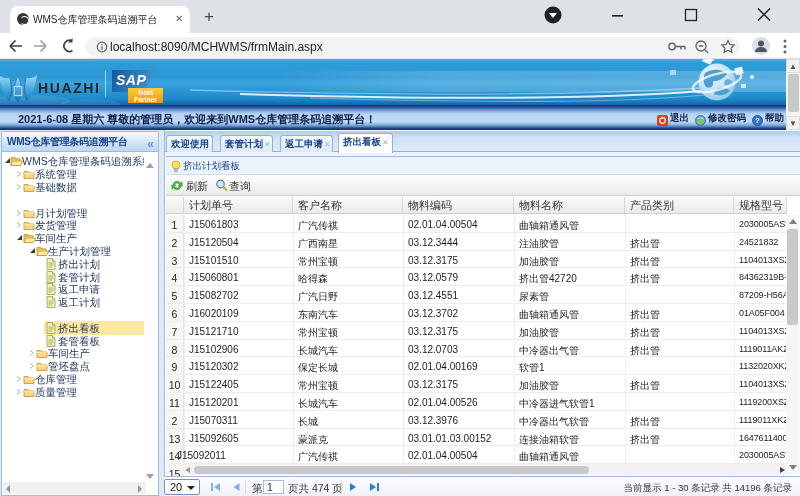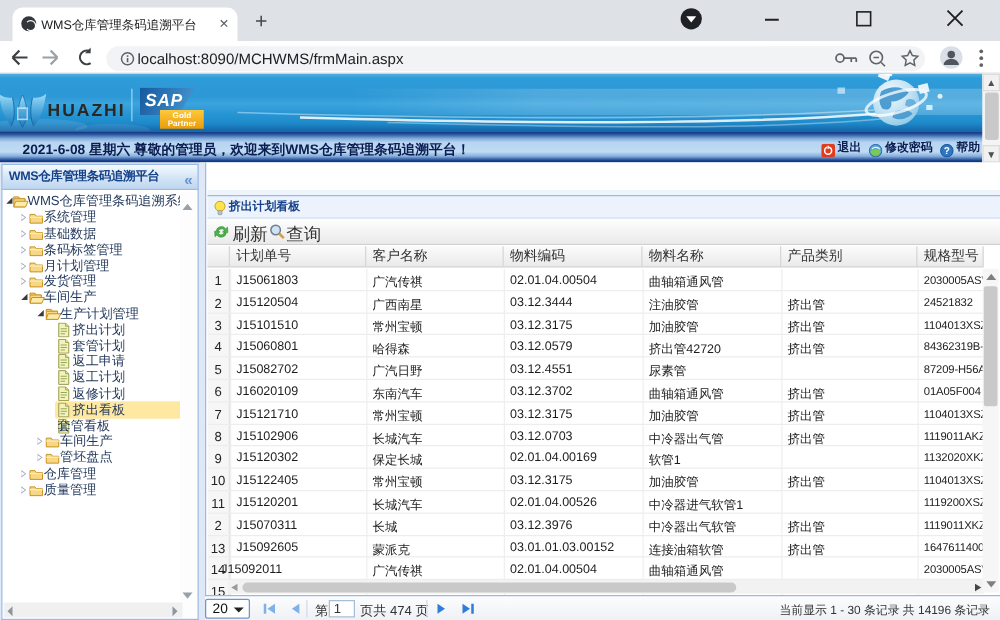--- a/index.html
+++ b/index.html
@@ -50,23 +50,23 @@
 #split{left:160px;top:0;width:4px;height:366px;background:#dfe8f4}
 
 #content{left:164px;top:0;width:636px;height:366px;background:#fff;border-left:1px solid #99bbe8}
 
 #tabstrip{left:0px;top:1px;width:636px;height:21px;background:linear-gradient(#aecbe8,#cfe1f4 30%,#dfecf9)}
 #tabstrip .line{position:absolute;left:0;bottom:0;width:636px;height:1px;background:#8db2e3}
 .etab{position:absolute;top:4px;height:17px;border:1px solid #8db2e3;border-bottom:none;border-radius:3px 3px 0 0;background:linear-gradient(#f4f9ff,#dceafa);font-size:9.5px;font-weight:bold;color:#15428b;text-align:left;padding-left:4px;line-height:16px;white-space:nowrap;overflow:hidden}
 .etab .cl{color:#9cb6d8;font-weight:normal;font-size:8px;margin-left:1px;vertical-align:0.5px}
 .etab.active{top:2px;height:20px;background:#fff;z-index:3}
 
-#phead{left:1px;top:26px;width:635px;height:19px;background:#edf3fc;border-top:1px solid #99bbe8;border-bottom:1px solid #ccdcf1;color:#15428b;font-weight:bold;font-size:9.5px;line-height:18px}
-
-#ptool{left:1px;top:45px;width:635px;height:21px;background:linear-gradient(#fefefe,#eaeaea);border-bottom:1px solid #d0d0d0;font-size:14px;color:#333}
+#phead{left:1px;top:26px;width:635px;height:19px;background:#edf3fc;border-top:1px solid #99bbe8;border-bottom:1px solid #ccdcf1;color:#15428b;font-weight:normal;font-size:9.5px;line-height:18px}
+
+#ptool{left:1px;top:45px;width:635px;height:21px;background:linear-gradient(#fefefe,#eaeaea);border-bottom:1px solid #d0d0d0;font-size:11px;color:#333}
 
 #ghead{left:1px;top:67px;width:621px;height:17px;background:linear-gradient(#fbfbfb,#eaeaea);border-bottom:1px solid #cfcfcf;font-size:11px;color:#333}
 .gh{position:absolute;top:0;height:16px;line-height:16px;border-right:1px solid #d6d6d6;padding-left:4px;overflow:hidden;white-space:nowrap}
 .gcell{position:absolute;font-size:10px;color:#1c1c1c;white-space:nowrap;overflow:hidden}
 .gcell.c6{font-size:9px;letter-spacing:-.1px}
 .gnum{position:absolute;font-size:10.5px;color:#222;text-align:center}
 .rline{position:absolute;height:1px;background:#ededed}
 .cline{position:absolute;width:1px;background:#efefef}
 .numbg{position:absolute;background:#f6f6f6;border-right:1px solid #e4e4e4}
 
@@ -236,31 +236,20 @@
         <div class="arrow-c" style="left:15px"></div>
         <div class="arrow-ci" style="left:15px"></div>
         <div style="position:absolute;left:21px;top:0;width:13px;height:12px">
           <svg width="12" height="11" style="position:absolute;top:1px">
             <path d="M1 2.5 L5 2.5 L6 4 L11 4 L11 9.5 L1 9.5 Z" fill="#f7d783" stroke="#c89325" stroke-width=".8"></path>
             <path d="M1 4.8 L11 4.8" stroke="#fceab0" stroke-width="1.2"></path>
           </svg>
         </div>
         <div class="tlabel" style="left:33px;position:absolute">基础数据</div>
       </div>
-<div class="trow" style="left:0;top:41.8px;width:156px">
-        <div class="arrow-c" style="left:15px"></div>
-        <div class="arrow-ci" style="left:15px"></div>
-        <div style="position:absolute;left:21px;top:0;width:13px;height:12px">
-          <svg width="12" height="11" style="position:absolute;top:1px">
-            <path d="M1 2.5 L5 2.5 L6 4 L11 4 L11 9.5 L1 9.5 Z" fill="#f7d783" stroke="#c89325" stroke-width=".8"></path>
-            <path d="M1 4.8 L11 4.8" stroke="#fceab0" stroke-width="1.2"></path>
-          </svg>
-        </div>
-        <div class="tlabel" style="left:33px;position:absolute">条码标签管理</div>
-      </div>
 <div class="trow" style="left:0;top:54.6px;width:156px">
         <div class="arrow-c" style="left:15px"></div>
         <div class="arrow-ci" style="left:15px"></div>
         <div style="position:absolute;left:21px;top:0;width:13px;height:12px">
           <svg width="12" height="11" style="position:absolute;top:1px">
             <path d="M1 2.5 L5 2.5 L6 4 L11 4 L11 9.5 L1 9.5 Z" fill="#f7d783" stroke="#c89325" stroke-width=".8"></path>
             <path d="M1 4.8 L11 4.8" stroke="#fceab0" stroke-width="1.2"></path>
           </svg>
         </div>
         <div class="tlabel" style="left:33px;position:absolute">月计划管理</div>
@@ -331,50 +320,40 @@
 <div class="trow" style="left:0;top:144.2px;width:156px">
         <div style="position:absolute;left:44px;top:0;width:11px;height:12px">
           <svg width="10" height="12" style="position:absolute;top:0px">
             <path d="M1 .5 H6.5 L9 3 V11.5 H1 Z" fill="#f3f2be" stroke="#9a9a4a" stroke-width=".8"></path>
             <path d="M6.5 .5 V3 H9" fill="#e4e28f" stroke="#9a9a4a" stroke-width=".7"></path>
             <path d="M2.5 5 h5 M2.5 7 h5 M2.5 9 h3.5" stroke="#8fae52" stroke-width=".9"></path>
           </svg>
         </div>
         <div class="tlabel" style="left:56px;position:absolute">返工计划</div>
       </div>
-<div class="trow" style="left:0;top:157.0px;width:156px">
-        <div style="position:absolute;left:44px;top:0;width:11px;height:12px">
-          <svg width="10" height="12" style="position:absolute;top:0px">
-            <path d="M1 .5 H6.5 L9 3 V11.5 H1 Z" fill="#f3f2be" stroke="#9a9a4a" stroke-width=".8"></path>
-            <path d="M6.5 .5 V3 H9" fill="#e4e28f" stroke="#9a9a4a" stroke-width=".7"></path>
-            <path d="M2.5 5 h5 M2.5 7 h5 M2.5 9 h3.5" stroke="#8fae52" stroke-width=".9"></path>
-          </svg>
-        </div>
-        <div class="tlabel" style="left:56px;position:absolute">返修计划</div>
-      </div>
 <div class="trow" style="left:0;top:169.8px;width:156px">
         <div class="sel" style="left:42px;top:-1px;width:101px;height:14px"></div>
         <div style="position:absolute;left:44px;top:0;width:11px;height:12px">
           <svg width="10" height="12" style="position:absolute;top:0px">
             <path d="M1 .5 H6.5 L9 3 V11.5 H1 Z" fill="#f3f2be" stroke="#9a9a4a" stroke-width=".8"></path>
             <path d="M6.5 .5 V3 H9" fill="#e4e28f" stroke="#9a9a4a" stroke-width=".7"></path>
             <path d="M2.5 5 h5 M2.5 7 h5 M2.5 9 h3.5" stroke="#8fae52" stroke-width=".9"></path>
           </svg>
         </div>
         <div class="tlabel" style="left:56px;position:absolute">挤出看板</div>
       </div>
 <div class="trow" style="left:0;top:182.6px;width:156px">
         <div style="position:absolute;left:44px;top:0;width:11px;height:12px">
           <svg width="10" height="12" style="position:absolute;top:0px">
             <path d="M1 .5 H6.5 L9 3 V11.5 H1 Z" fill="#f3f2be" stroke="#9a9a4a" stroke-width=".8"></path>
             <path d="M6.5 .5 V3 H9" fill="#e4e28f" stroke="#9a9a4a" stroke-width=".7"></path>
             <path d="M2.5 5 h5 M2.5 7 h5 M2.5 9 h3.5" stroke="#8fae52" stroke-width=".9"></path>
           </svg>
         </div>
-        <div class="tlabel" style="left:44px;position:absolute">套管看板</div>
+        <div class="tlabel" style="left:56px;position:absolute">套管看板</div>
       </div>
 <div class="trow" style="left:0;top:195.4px;width:156px">
         <div class="arrow-c" style="left:28px"></div>
         <div class="arrow-ci" style="left:28px"></div>
         <div style="position:absolute;left:34px;top:0;width:13px;height:12px">
           <svg width="12" height="11" style="position:absolute;top:1px">
             <path d="M1 2.5 L5 2.5 L6 4 L11 4 L11 9.5 L1 9.5 Z" fill="#f7d783" stroke="#c89325" stroke-width=".8"></path>
             <path d="M1 4.8 L11 4.8" stroke="#fceab0" stroke-width="1.2"></path>
           </svg>
         </div>
@@ -417,20 +396,27 @@
         <div style="position:absolute;top:9px;left:2px;width:0;height:0;border-bottom:5px solid #98a0aa;border-left:4.5px solid transparent;border-right:4.5px solid transparent"></div>
         <div style="position:absolute;top:320px;left:2px;width:0;height:0;border-top:5px solid #98a0aa;border-left:4.5px solid transparent;border-right:4.5px solid transparent"></div>
       </div>
 <div style="position:absolute;left:1px;bottom:1px;width:143px;height:12px;background:#f0f0f0">
         <div style="position:absolute;left:3px;top:3px;width:0;height:0;border-right:4.5px solid #8f969e;border-top:4px solid transparent;border-bottom:4px solid transparent"></div>
         <div style="position:absolute;right:4px;top:3px;width:0;height:0;border-left:4.5px solid #8f969e;border-top:4px solid transparent;border-bottom:4px solid transparent"></div>
       </div>
 </div>
 <div class="abs" id="split"></div>
 <div class="abs" id="content">
+<div class="abs" id="tabstrip">
+        <div class="line"></div>
+<div class="etab" style="left:1px;width:47px">欢迎使用</div>
+<div class="etab" style="left:55px;width:53px">套管计划<span class="cl">✕</span></div>
+<div class="etab" style="left:115px;width:53px">返工申请<span class="cl">✕</span></div>
+<div class="etab active" style="left:173px;width:55px">挤出看板<span class="cl">✕</span></div>
+</div>
 <div class="abs" style="left:1px;top:22px;width:635px;height:4px;background:#eef4fc"></div>
 <div class="abs" id="phead"><svg width="10" height="13" style="position:absolute;left:5px;top:3px">
           <circle cx="5" cy="5" r="4" fill="#ffe34d" stroke="#caa21c" stroke-width=".8"></circle>
           <rect x="3.4" y="8.4" width="3.2" height="3.4" rx="1" fill="#b9c0c9" stroke="#8e959e" stroke-width=".6"></rect>
         </svg><span style="margin-left:17px">挤出计划看板</span></div>
 <div class="abs" id="ptool">
         <svg width="14" height="13" style="position:absolute;left:4px;top:4px" viewBox="0 0 14 13">
           <path d="M3 5.5 A4.2 4.2 0 0 1 10.5 4 L12 2.7 L12.3 7 L8 6.7 L9.4 5.2 A2.8 2.8 0 0 0 4.5 6 Z" fill="#4cb649" stroke="#2e8b2e" stroke-width=".5"></path>
           <path d="M11 7.5 A4.2 4.2 0 0 1 3.5 9 L2 10.3 L1.7 6 L6 6.3 L4.6 7.8 A2.8 2.8 0 0 0 9.5 7 Z" fill="#4cb649" stroke="#2e8b2e" stroke-width=".5"></path>
         </svg>

